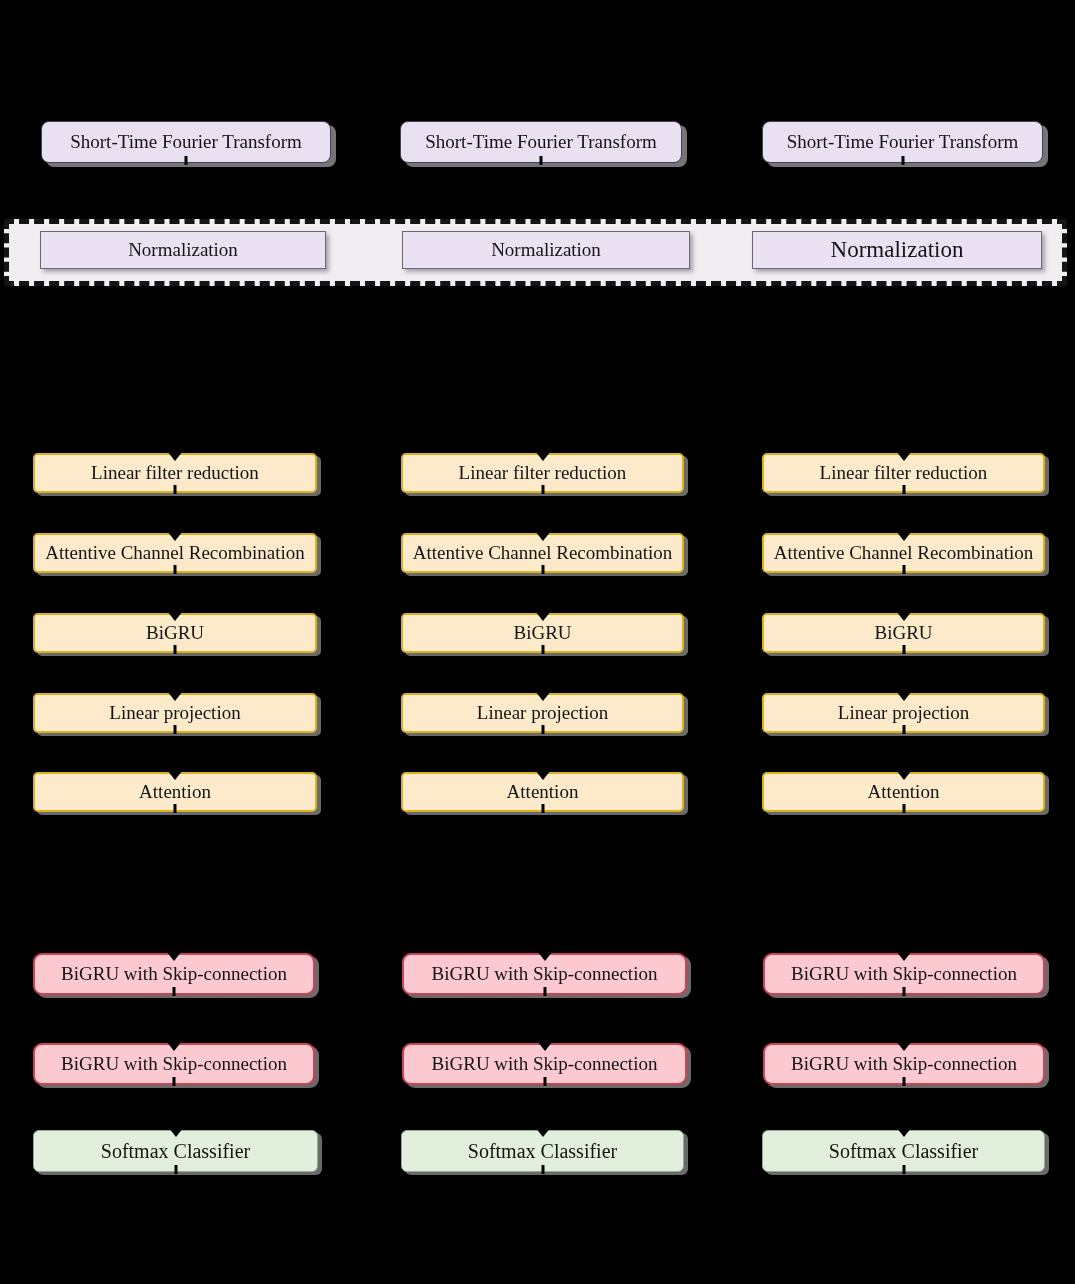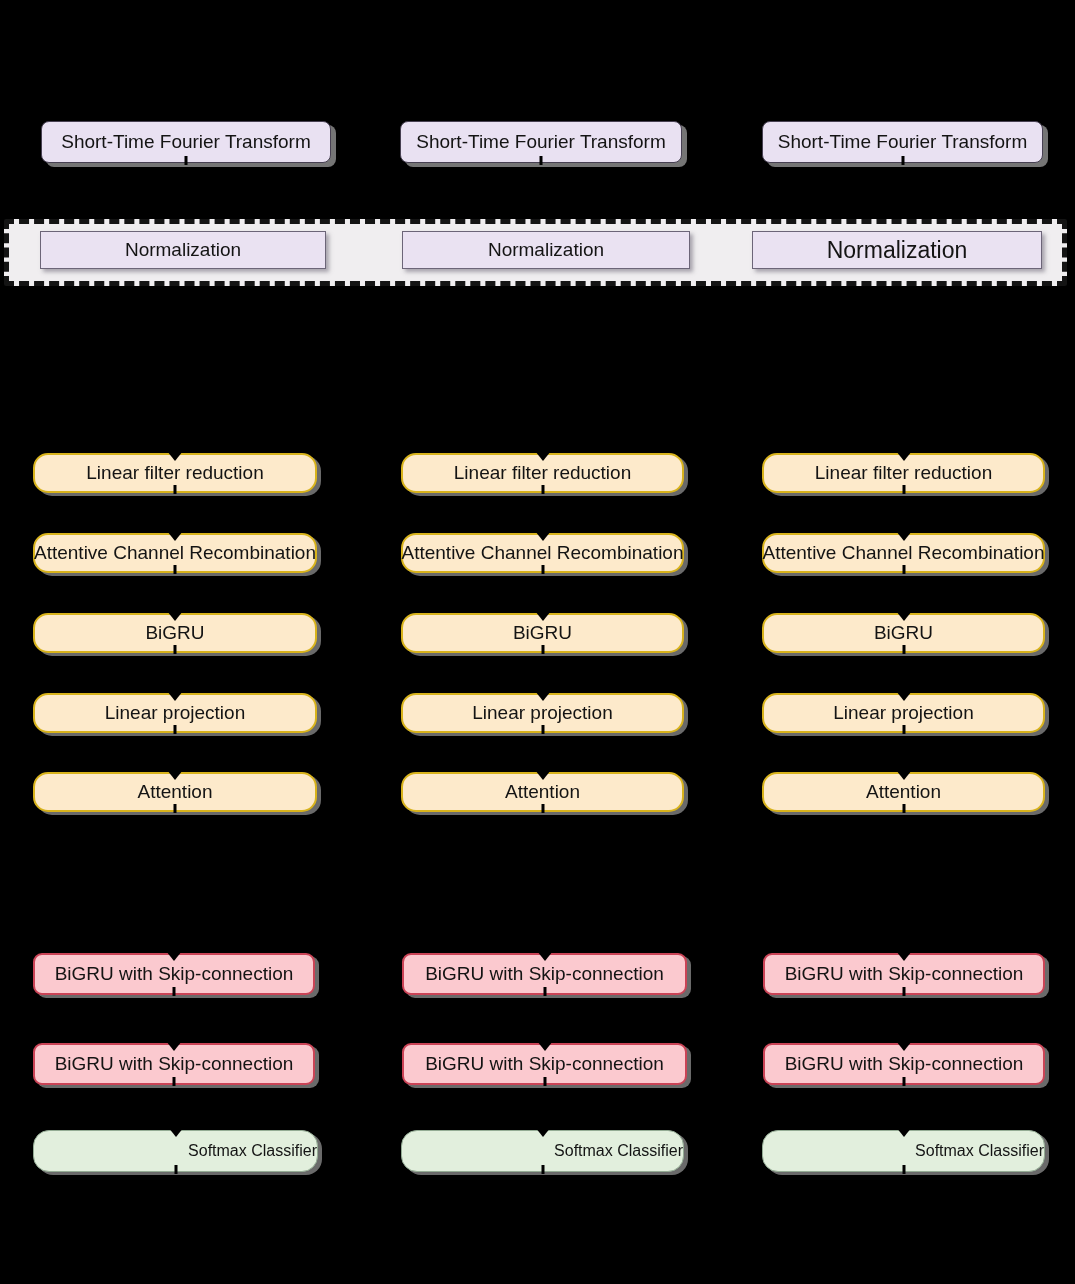--- a/index.html
+++ b/index.html
@@ -6,21 +6,21 @@
     margin: 0;
     padding: 0;
     background: #000;
   }
   .stage {
     position: relative;
     width: 1075px;
     height: 1284px;
     background: var(--background, #000);
     overflow: hidden;
-    font-family: Liberation Sans, sans-serif;
+    font-family: Liberation Serif, serif;
     color: var(--text, #141414);
   }
   .box {
     position: absolute;
     display: flex;
     align-items: center;
     justify-content: center;
     text-align: center;
     box-sizing: border-box;
     font-size: 19px;
@@ -56,41 +56,40 @@
     background: var(--dashed-container-fill, #f0eef0);
     border: 5px dashed var(--dashed-container-border, #141414);
     border-radius: 2px;
     z-index: 1;
   }
 
   
   .enc {
     background: var(--encoder-fill, #fdeacb);
     border: 2px solid var(--encoder-border, #d8b31c);
-    border-radius: 15px;
+    border-radius: 5px;
     box-shadow: 4px 3px 0 rgba(125,125,125,0.85);
   }
 
   
   .dec {
     background: var(--decoder-fill, #fbc9cf);
     border: 2px solid var(--decoder-border, #ca4356);
     border-radius: 9px;
     box-shadow: 4px 3px 0 rgba(125,125,125,0.85);
     justify-content: center;
   }
 
   
   .cls {
     background: var(--classifier-fill, #e2efdd);
     border: 1.5px solid var(--classifier-border, #94ac94);
-    border-radius: 16px;
+    border-radius: 6px;
     box-shadow: 4px 3px 0 rgba(125,125,125,0.85);
-    font-size: 16px;
-    justify-content: flex-end;
+    font-size: 20px;
   }
 
   
   .arrow {
     position: absolute;
     top: -4px;
     left: 50%;
     transform: translateX(-50%);
     width: 0;
     height: 0;

